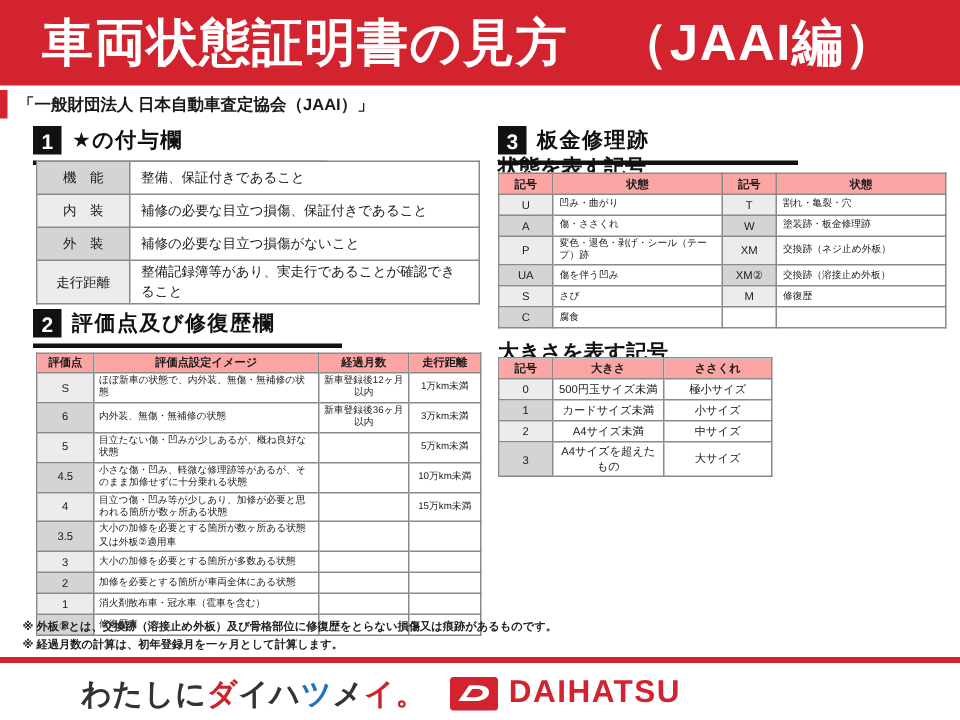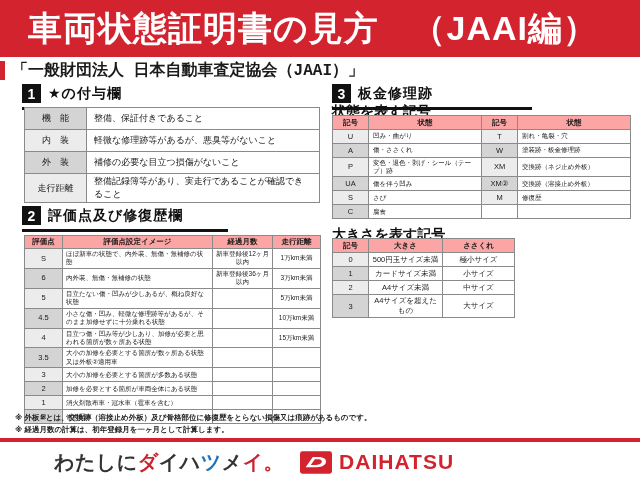--- a/index.html
+++ b/index.html
@@ -11,21 +11,21 @@
   
   .banner {
     position:absolute; top:0; left:0; width:640px; height:57px;
     background:#d2232e; color:#fff; display:flex; align-items:center;
     justify-content:space-between; padding:0 42px 0 28px;
     font-weight:bold; font-size:34px; letter-spacing:1px; white-space:nowrap;
   }
   
   .subtitle-row { position:absolute; top:60px; left:0; display:flex; align-items:center; gap:7px; }
   .red-tick { width:5px; height:19px; background:#d2232e; }
-  .subtitle { font-size:16px; font-weight:bold; color:#1a1a1a;font-family:Liberation Mono, monospace; }
+  .subtitle { font-size:11px; font-weight:bold; color:#1a1a1a; }
   
   .sec-head {
     position:absolute; display:flex; align-items:center; gap:7px;
     border-bottom:3px solid #111; padding-bottom:4px;
   }
   .sec-num {
     width:19px; height:19px; background:#111; color:#fff; flex:0 0 19px;
     font-size:14px; font-weight:bold; display:flex; align-items:center; justify-content:center;
   }
   .sec-title { font-size:14px; font-weight:bold; color:#111; letter-spacing:1px; white-space:nowrap; }
@@ -104,21 +104,21 @@
       <col>
       <col>
     </colgroup>
   <tbody>
       <tr>
         <td>機　能</td>
         <td>整備、保証付きであること</td>
       </tr>
       <tr>
         <td>内　装</td>
-        <td>軽微な修理跡等があるが、悪臭等がないこと</td>
+        <td>補修の必要な目立つ損傷、保証付きであること</td>
       </tr>
       <tr>
         <td>外　装</td>
         <td>補修の必要な目立つ損傷がないこと</td>
       </tr>
       <tr>
         <td>走行距離</td>
         <td>整備記録簿等があり、実走行であることが確認できること</td>
       </tr>
     </tbody>

